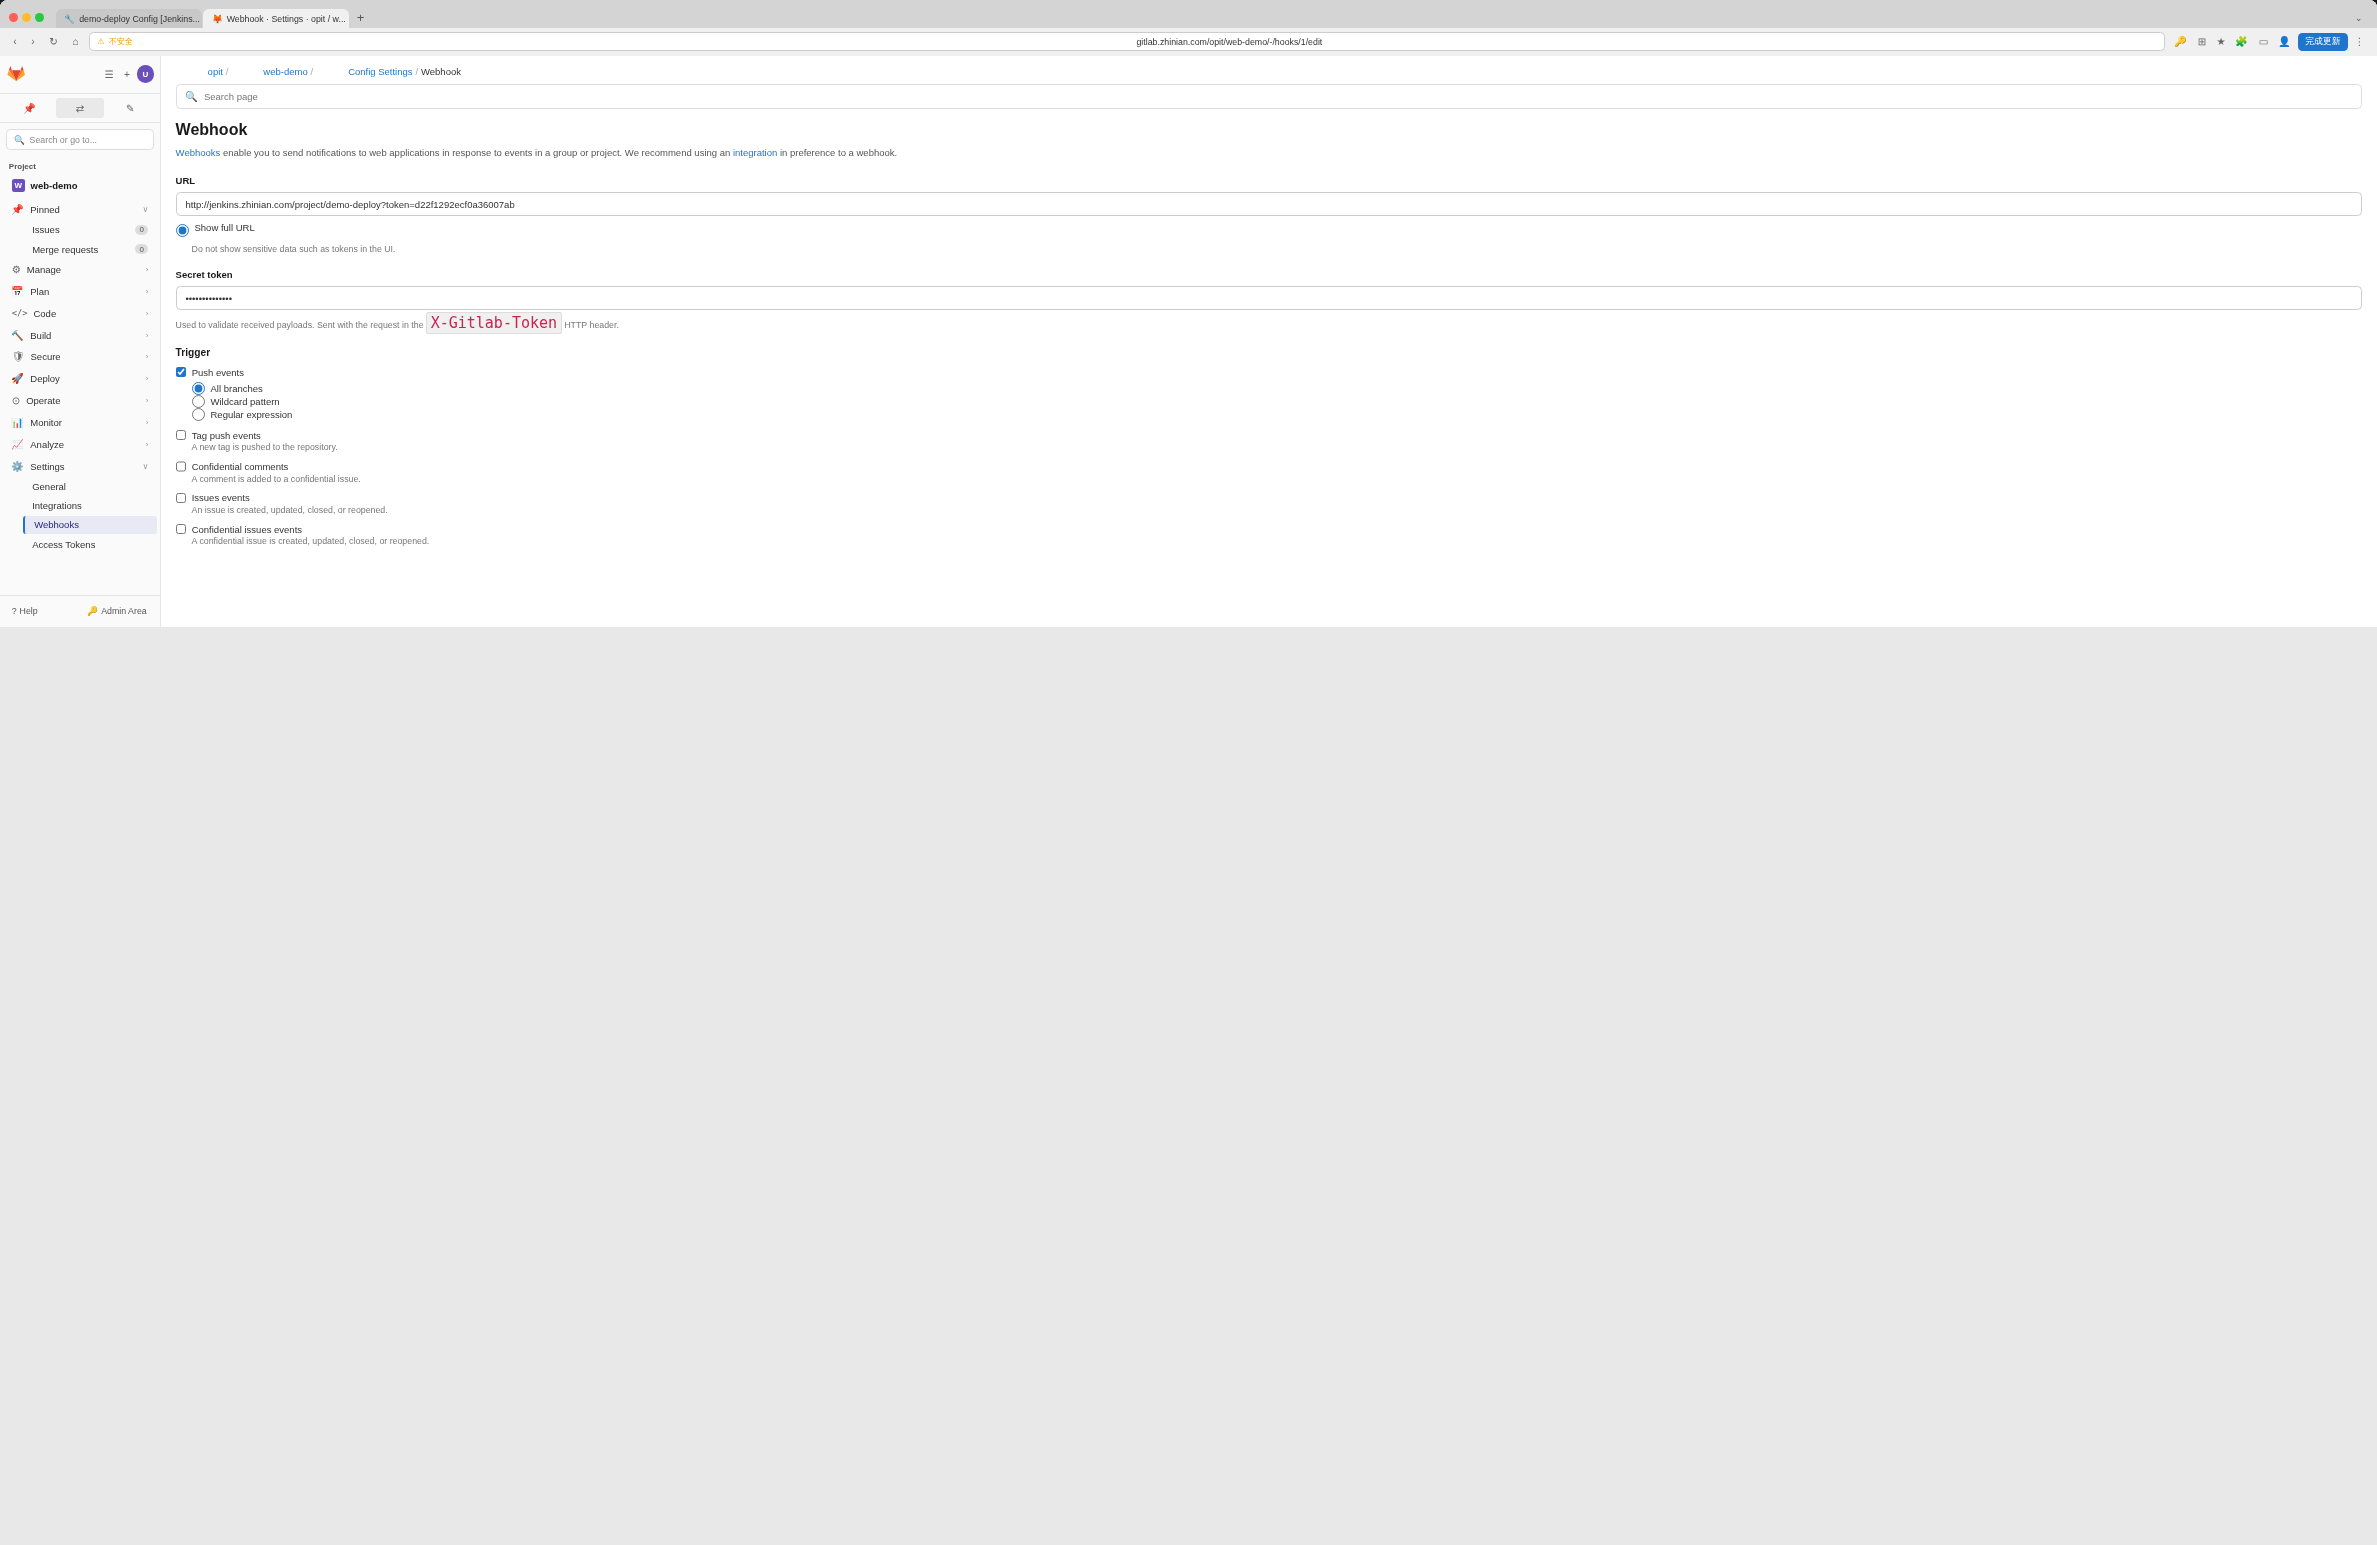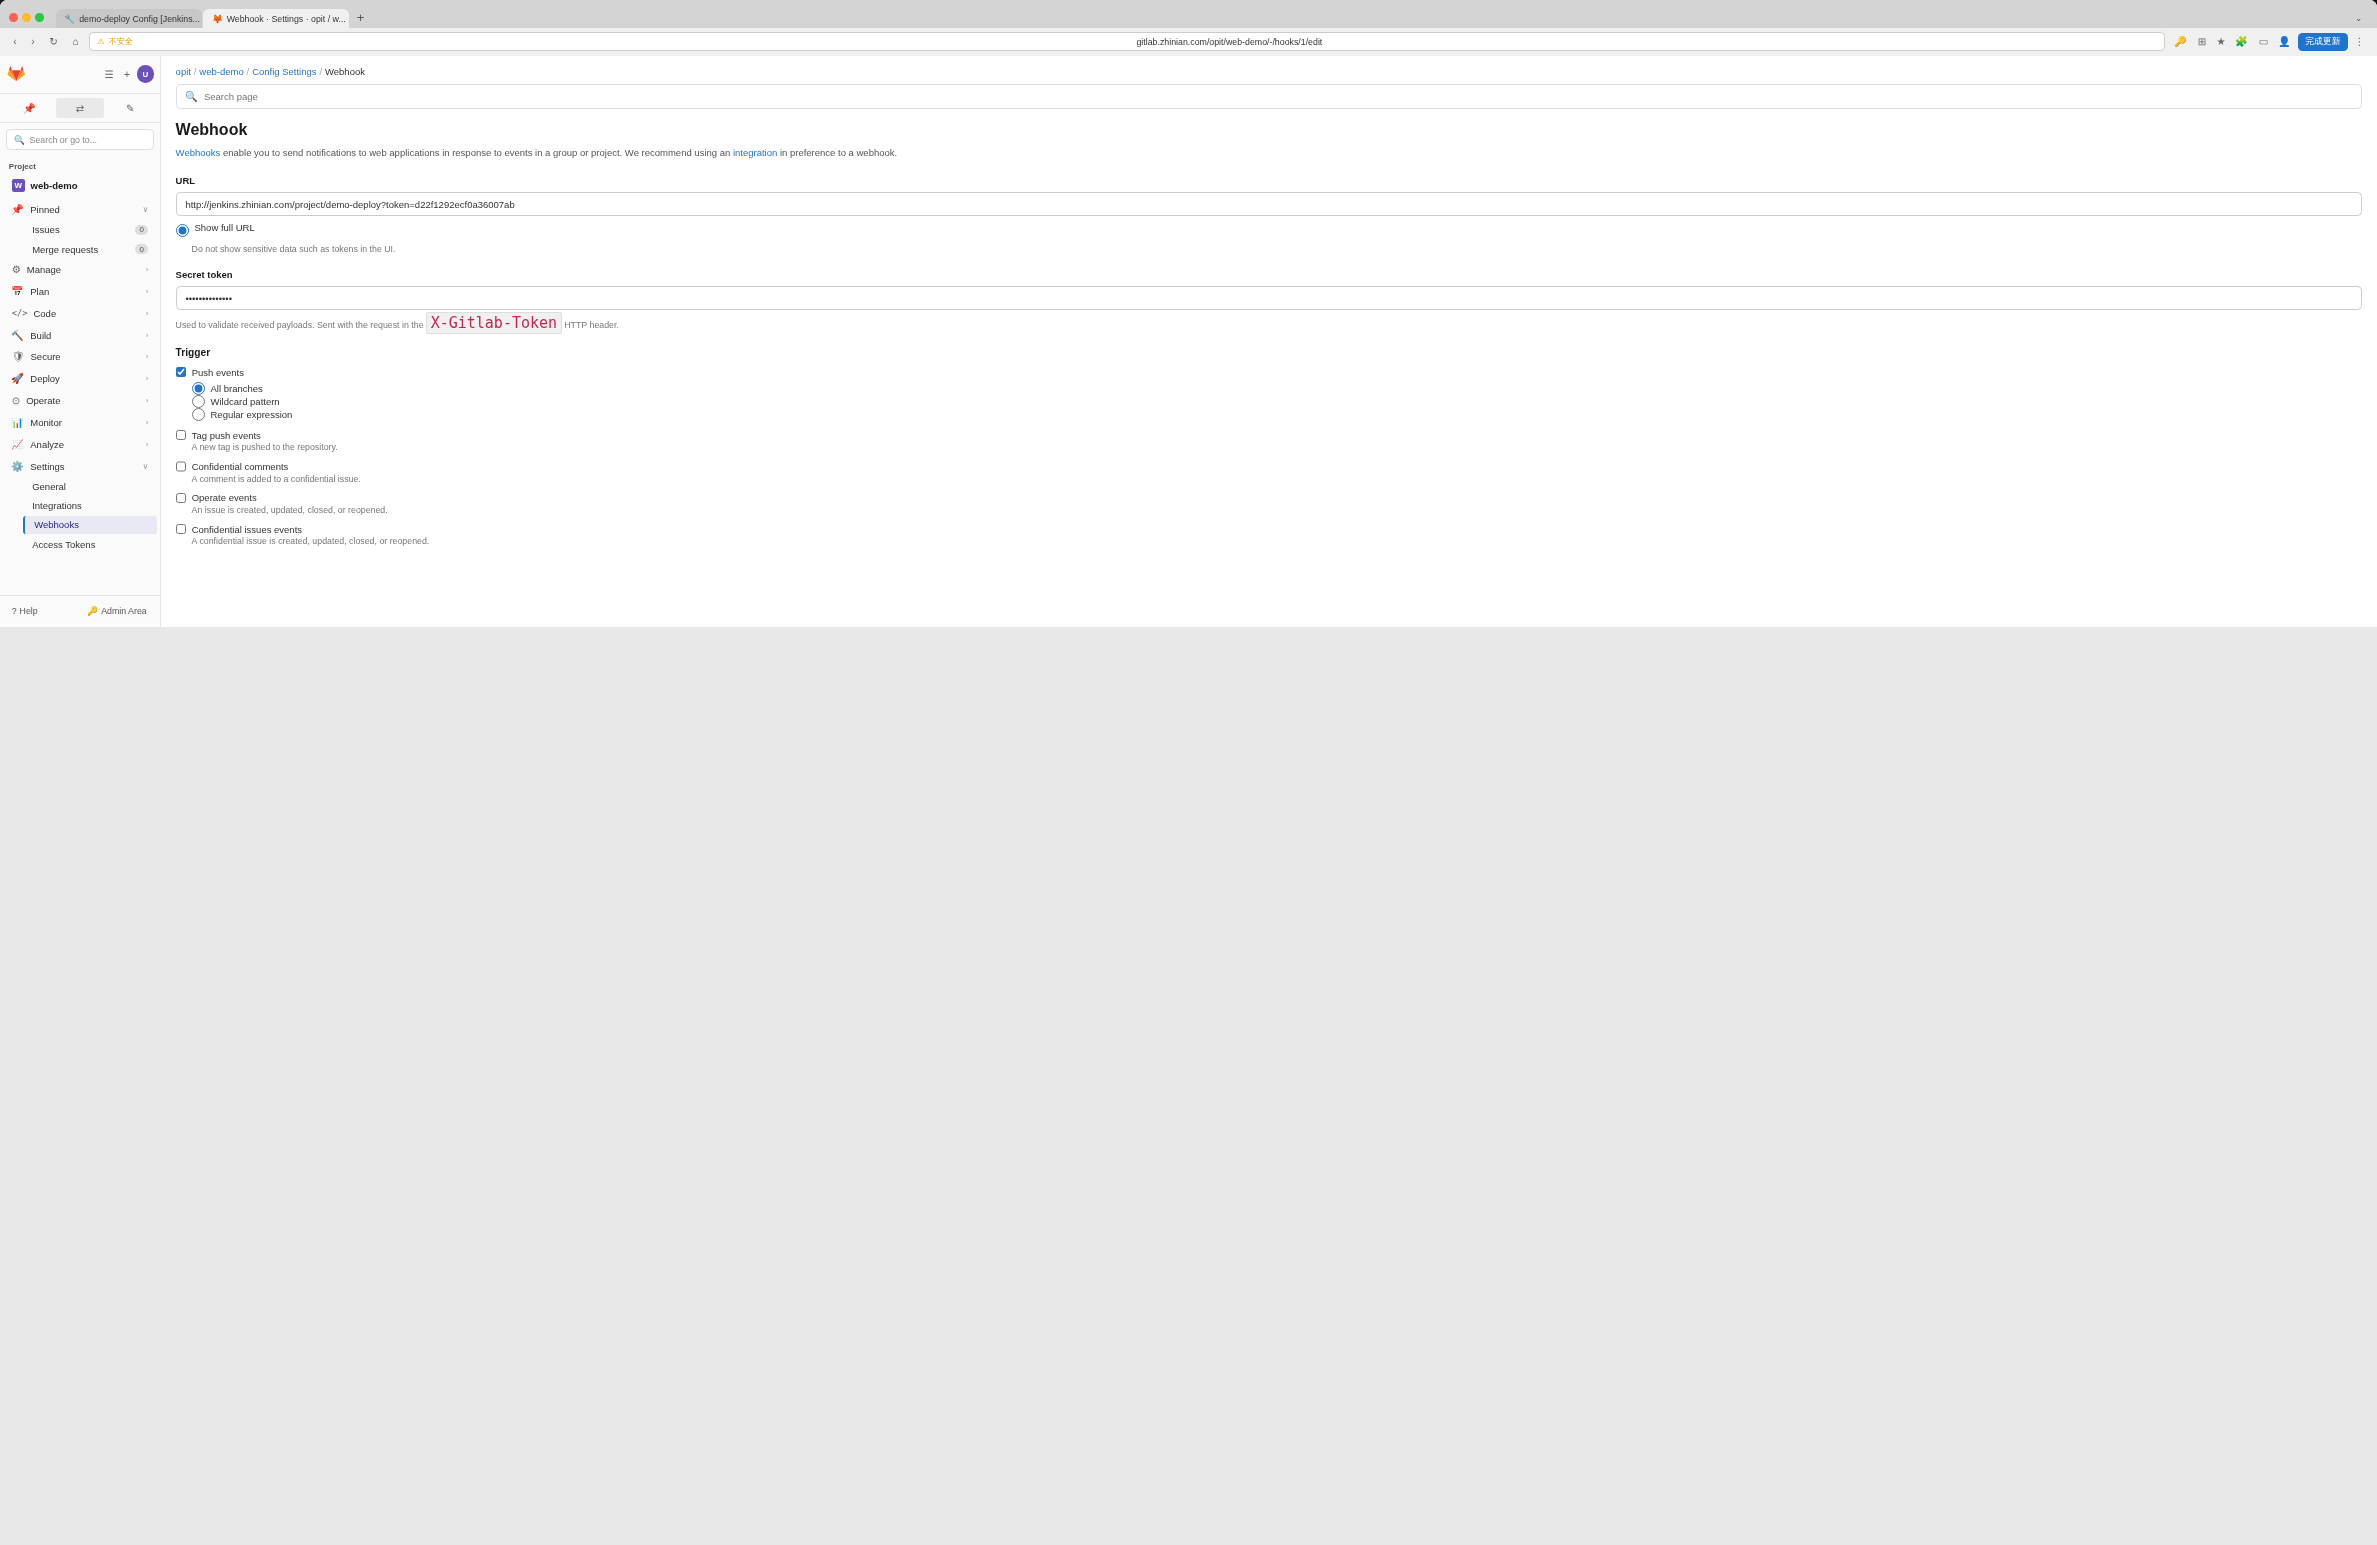--- a/index.html
+++ b/index.html
@@ -131,21 +131,21 @@
       font-size: 8.8px; color: #555; border-radius: 2.9px; display: flex; align-items: center; gap: 2.9px;
     }
 
     
     .main-content {
       flex: 1; overflow-y: auto; padding: 0;
     }
     .breadcrumb {
       padding: 10.2px 14.6px 7.3px; font-size: 9.5px; color: #555; display: flex; align-items: center; gap: 2.9px;
     }
-    .breadcrumb a { color: #1f75cb; text-decoration: none; }
+    .breadcrumb a { color: #1f75cb; text-decoration: none; margin-left: 32px; }
     .breadcrumb-sep { color: #aaa; }
     .breadcrumb-current { color: #333; font-weight: 500; }
 
     .search-page-bar {
       margin: 0 14.6px 11.7px; display: flex; align-items: center;
       border: 0.7px solid #ddd; border-radius: 4.4px; padding: 5.9px 8.8px; background: white;
       gap: 5.9px;
     }
     .search-page-bar input {
       border: none; outline: none; flex: 1; font-size: 9.5px; color: #333;
@@ -472,21 +472,21 @@
               <div class="checkbox-row">
                 <input type="checkbox" id="confidential_comments" style="">
                 <label class="checkbox-label" for="confidential_comments">Confidential comments</label>
               </div>
               <div class="checkbox-hint">A comment is added to a confidential issue.</div>
             </div>
 
             <div class="checkbox-item">
               <div class="checkbox-row">
                 <input type="checkbox" id="issues_events" style="">
-                <label class="checkbox-label" for="issues_events">Operate events</label>
+                <label class="checkbox-label" for="issues_events">Issues events</label>
               </div>
               <div class="checkbox-hint">An issue is created, updated, closed, or reopened.</div>
             </div>
 
             <div class="checkbox-item">
               <div class="checkbox-row">
                 <input type="checkbox" id="confidential_issues" style="">
                 <label class="checkbox-label" for="confidential_issues">Confidential issues events</label>
               </div>
               <div class="checkbox-hint">A confidential issue is created, updated, closed, or reopened.</div>

